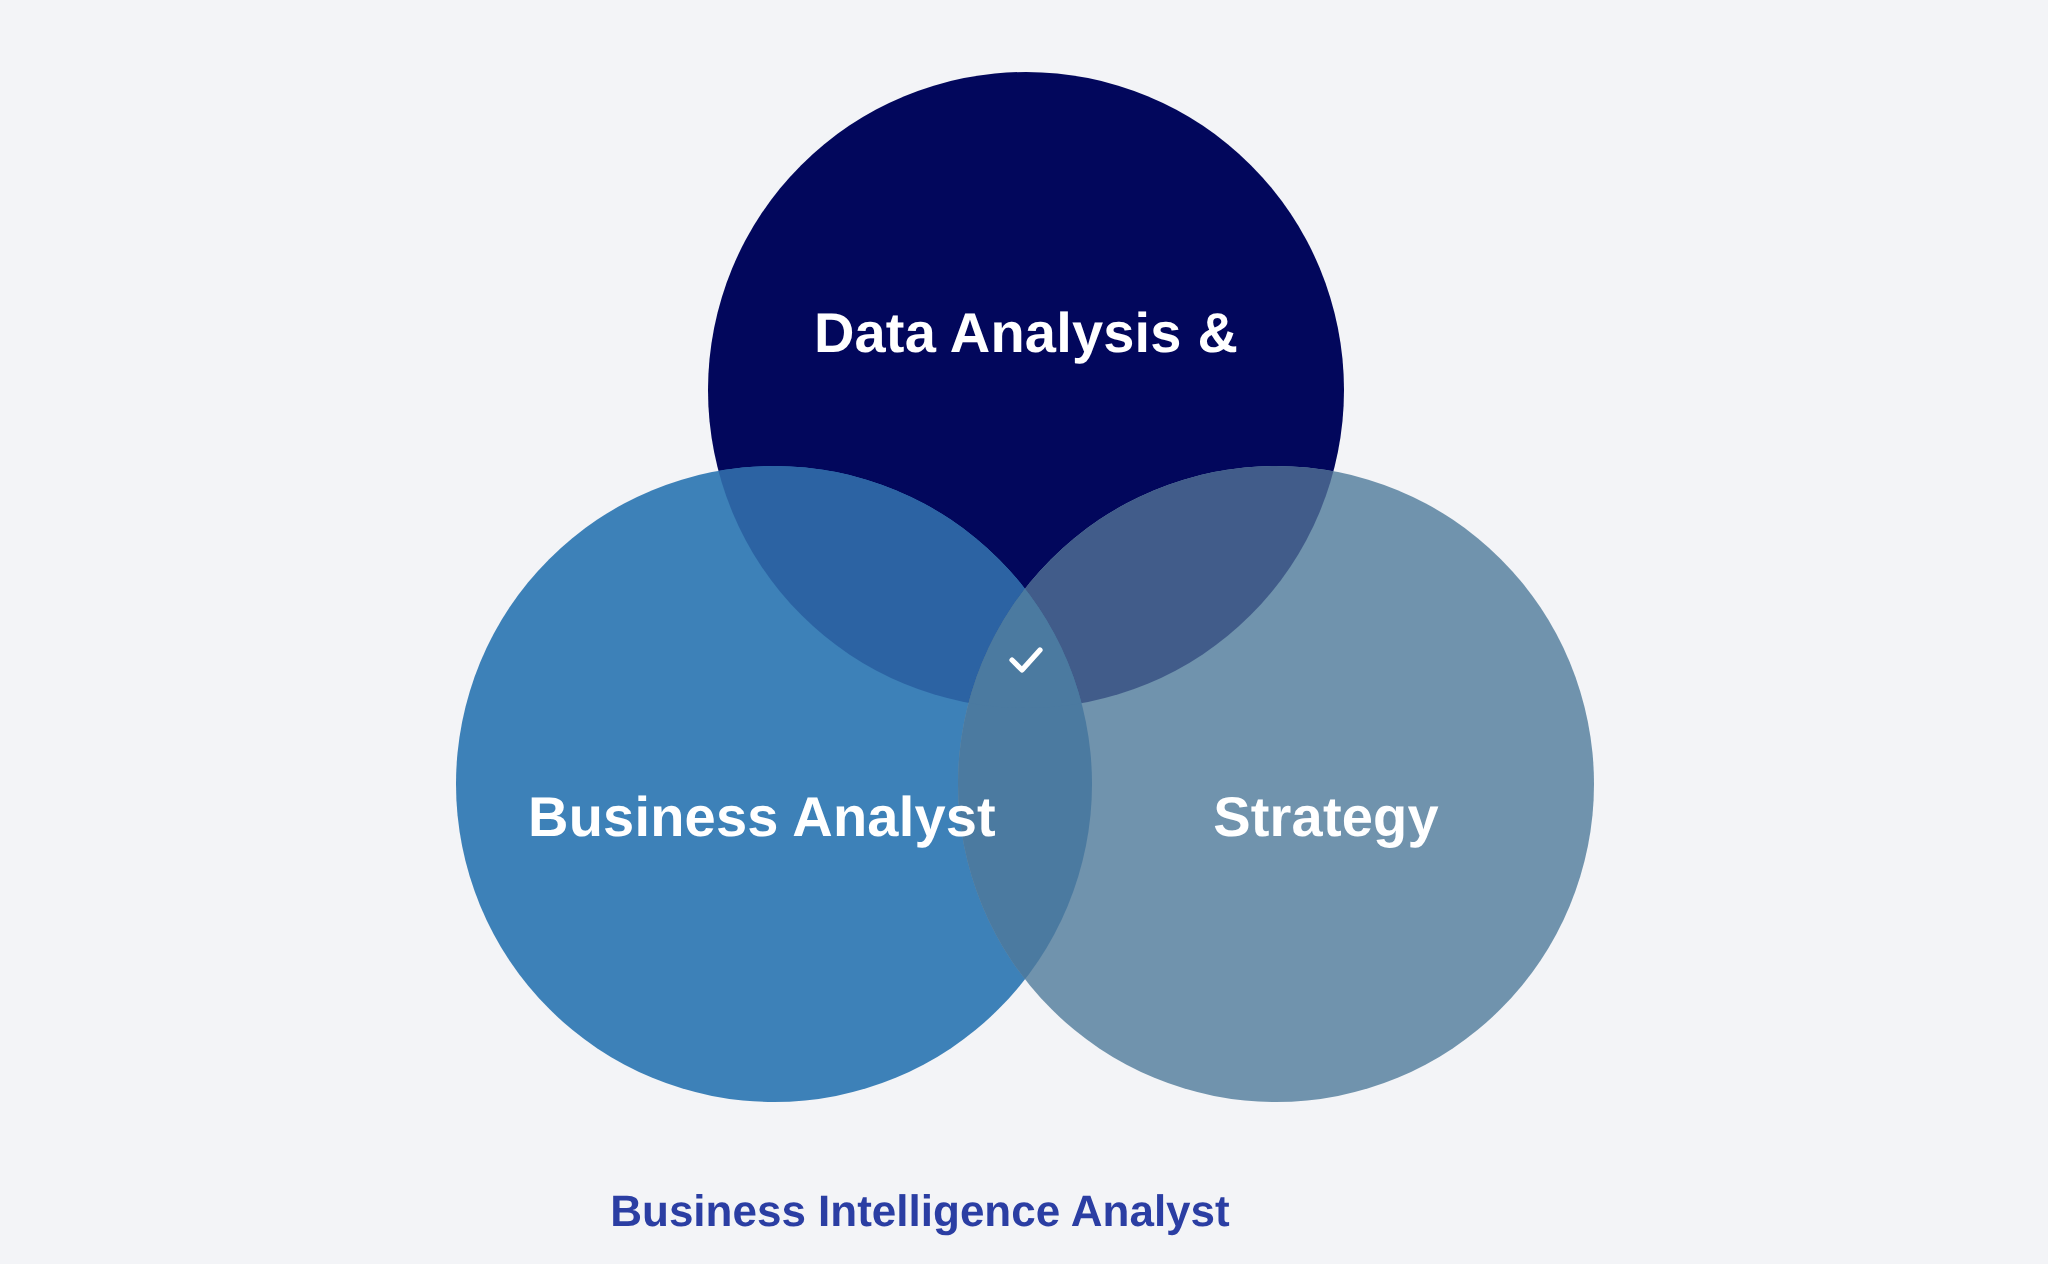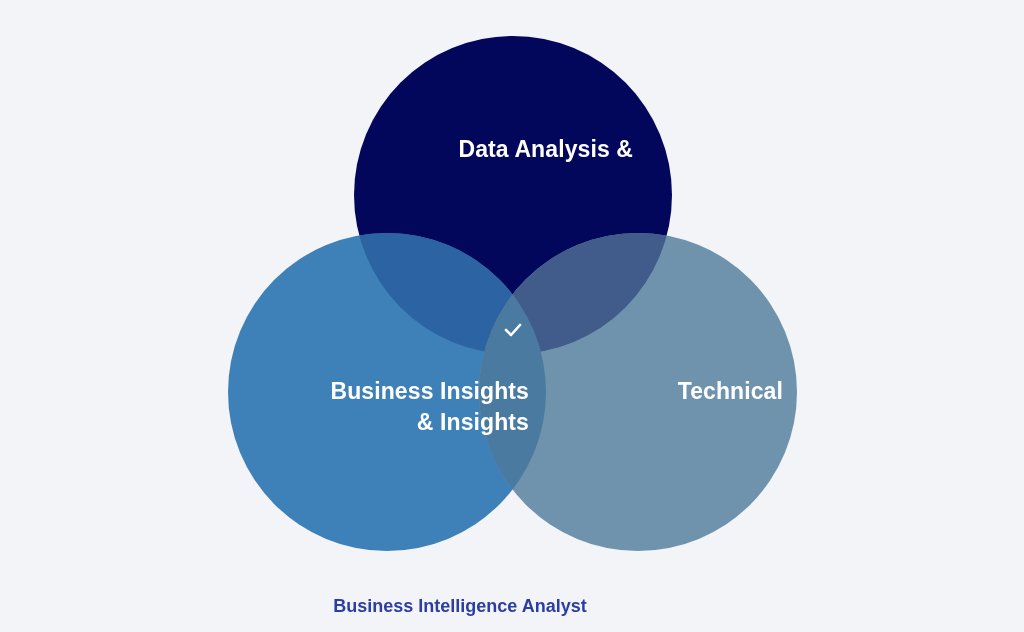--- a/index.html
+++ b/index.html
@@ -18,43 +18,44 @@
     }
     svg.venn {
       position: absolute;
       left: 0;
       top: 0;
     }
     .label {
       position: absolute;
       color: #ffffff;
       font-weight: bold;
-      font-size: 23px;
+      font-size: 28px;
       line-height: 31px;
-      text-align: right;
+      text-align: center;
       letter-spacing: 0.1px;
       white-space: nowrap;
+      margin-top: 17px;
     }
     .label span { display: block; }
     .check {
       position: absolute;
       left: 503px;
       top: 320px;
       width: 20px;
       height: 20px;
     }
     .title {
       position: absolute;
       left: 0;
       width: 920px;
       top: 592px;
       text-align: center;
       color: #2b3ea3;
       font-weight: bold;
-      font-size: 18px;
+      font-size: 22px;
       line-height: 28px;
     }
   </style>
 </head>
 <body>
 
 <div class="canvas">
   <svg class="venn" width="1024" height="632" viewBox="0 0 1024 632">
     <defs>
       <clipPath id="clipTop">
@@ -89,26 +90,25 @@
         <circle cx="638" cy="392" r="159" fill="#4b7aa0"></circle>
       </g>
     </g>
   </svg>
 
   <div class="label" style="left:393px; top:134px; width:240px;">
     <span>Data Analysis &amp;</span>
   </div>
 
   <div class="label" style="left:233px; top:376px; width:296px;">
-    <span>Business Insights</span>
-    <span>&amp; Insights</span>
+    <span>Business Analyst</span>
   </div>
 
   <div class="label" style="left:543px; top:376px; width:240px;">
-    <span>Technical</span>
+    <span>Strategy</span>
   </div>
 
   <svg class="check" viewBox="0 0 20 20">
     <polyline points="3,10 8,15 17,5" fill="none" stroke="#ffffff" stroke-width="2.6" stroke-linecap="round" stroke-linejoin="round"></polyline>
   </svg>
 
   <div class="title">Business Intelligence Analyst</div>
 </div>
 
 </body></html>

